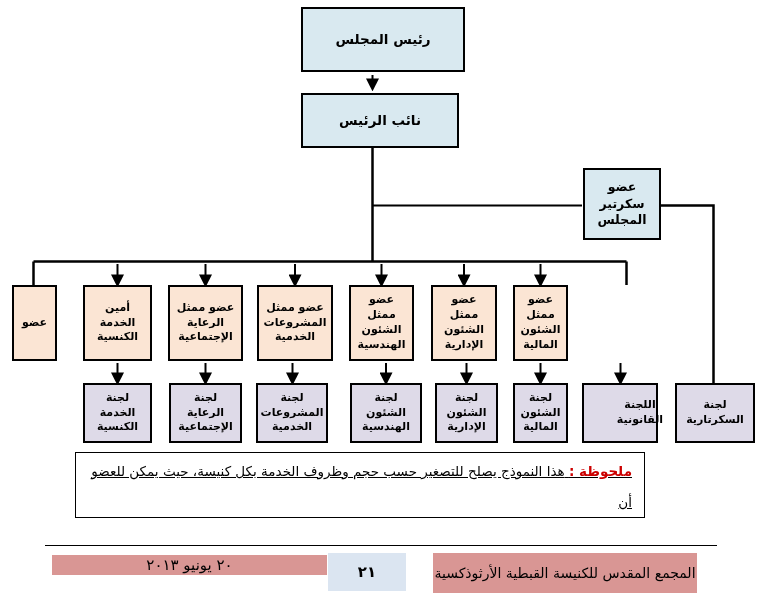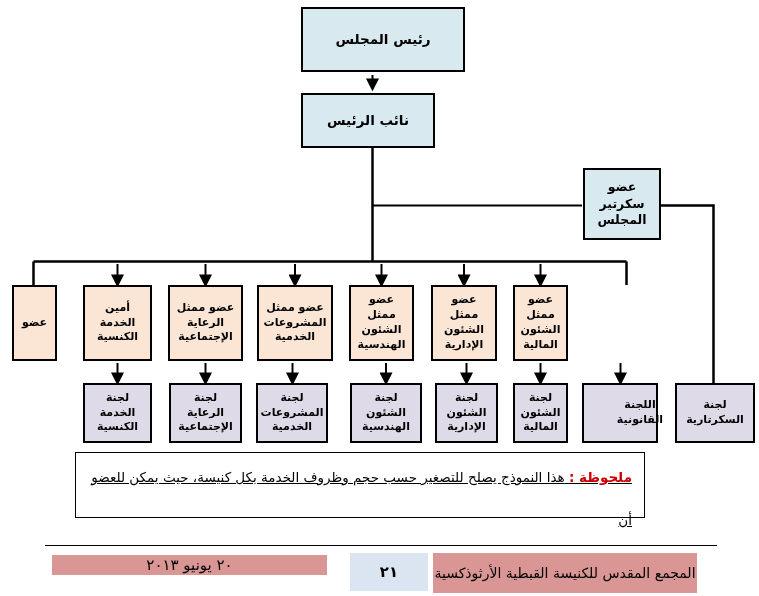--- a/index.html
+++ b/index.html
@@ -35,21 +35,21 @@
   .mbox { font-size: 11px; }
   .cbox { font-size: 11px; }
 
   #note-box {
     position: absolute;
     left: 75px; top: 452px; width: 570px; height: 66px;
     border: 1.5px solid #000;
     box-sizing: border-box;
     padding: 3px 12px 0 12px;
     font-size: 13.5px;
-    line-height: 43px;
+    line-height: 31px;
     text-align: right;
     text-decoration: underline;
     color: #000;
   }
   #note-box .note-label {
     color: var(--note-red, #cc0000);
     font-weight: bold;
   }
 
   #footer-rule {
@@ -65,21 +65,21 @@
     text-align: center;
     color: #000;
     box-sizing: border-box;
   }
   #footer-date {
     left: 52px; top: 555px; width: 275px; height: 20px;
     background: var(--footer-pink, #d99694);
     font-size: 15px;
   }
   #footer-page {
-    left: 350px; top: 553px; width: 78px; height: 38px;
+    left: 328px; top: 553px; width: 78px; height: 38px;
     background: var(--footer-blue, #dbe5f1);
     font-size: 15px;
     font-weight: bold;
   }
   #footer-org {
     left: 433px; top: 553px; width: 264px; height: 40px;
     background: var(--footer-pink, #d99694);
     font-size: 14px;
   }
 </style>
@@ -119,21 +119,21 @@
     <path d="M205.5,363 L205.5,375" stroke="#000" stroke-width="2" marker-end="url(#arrow)"></path>
     <path d="M292.5,363 L292.5,375" stroke="#000" stroke-width="2" marker-end="url(#arrow)"></path>
     <path d="M386,363 L386,375" stroke="#000" stroke-width="2" marker-end="url(#arrow)"></path>
     <path d="M466.5,363 L466.5,375" stroke="#000" stroke-width="2" marker-end="url(#arrow)"></path>
     <path d="M540.5,363 L540.5,375" stroke="#000" stroke-width="2" marker-end="url(#arrow)"></path>
     <path d="M620.5,363 L620.5,375" stroke="#000" stroke-width="2" marker-end="url(#arrow)"></path>
   </svg>
 
   <div class="box box-blue lvl1" dir="rtl" style="left:301px; top:7px; width:164px; height:65px;">رئيس المجلس</div>
 
-  <div class="box box-blue lvl1" dir="rtl" style="left:301px; top:93px; width:134px; height:55px;">نائب الرئيس</div>
+  <div class="box box-blue lvl1" dir="rtl" style="left:301px; top:93px; width:158px; height:55px;">نائب الرئيس</div>
 
   <div class="box box-blue lvl2" dir="rtl" style="left:583px; top:168px; width:78px; height:72px;">عضو
 سكرتير
 المجلس</div>
 
   <div class="box box-peach mbox" dir="rtl" style="left:12px; top:285px; width:45px; height:76px;">عضو</div>
   <div class="box box-peach mbox" dir="rtl" style="left:83px; top:285px; width:69px; height:76px;">أمين
 الخدمة
 الكنسية</div>
   <div class="box box-peach mbox" dir="rtl" style="left:168px; top:285px; width:75px; height:76px;">عضو ممثل

